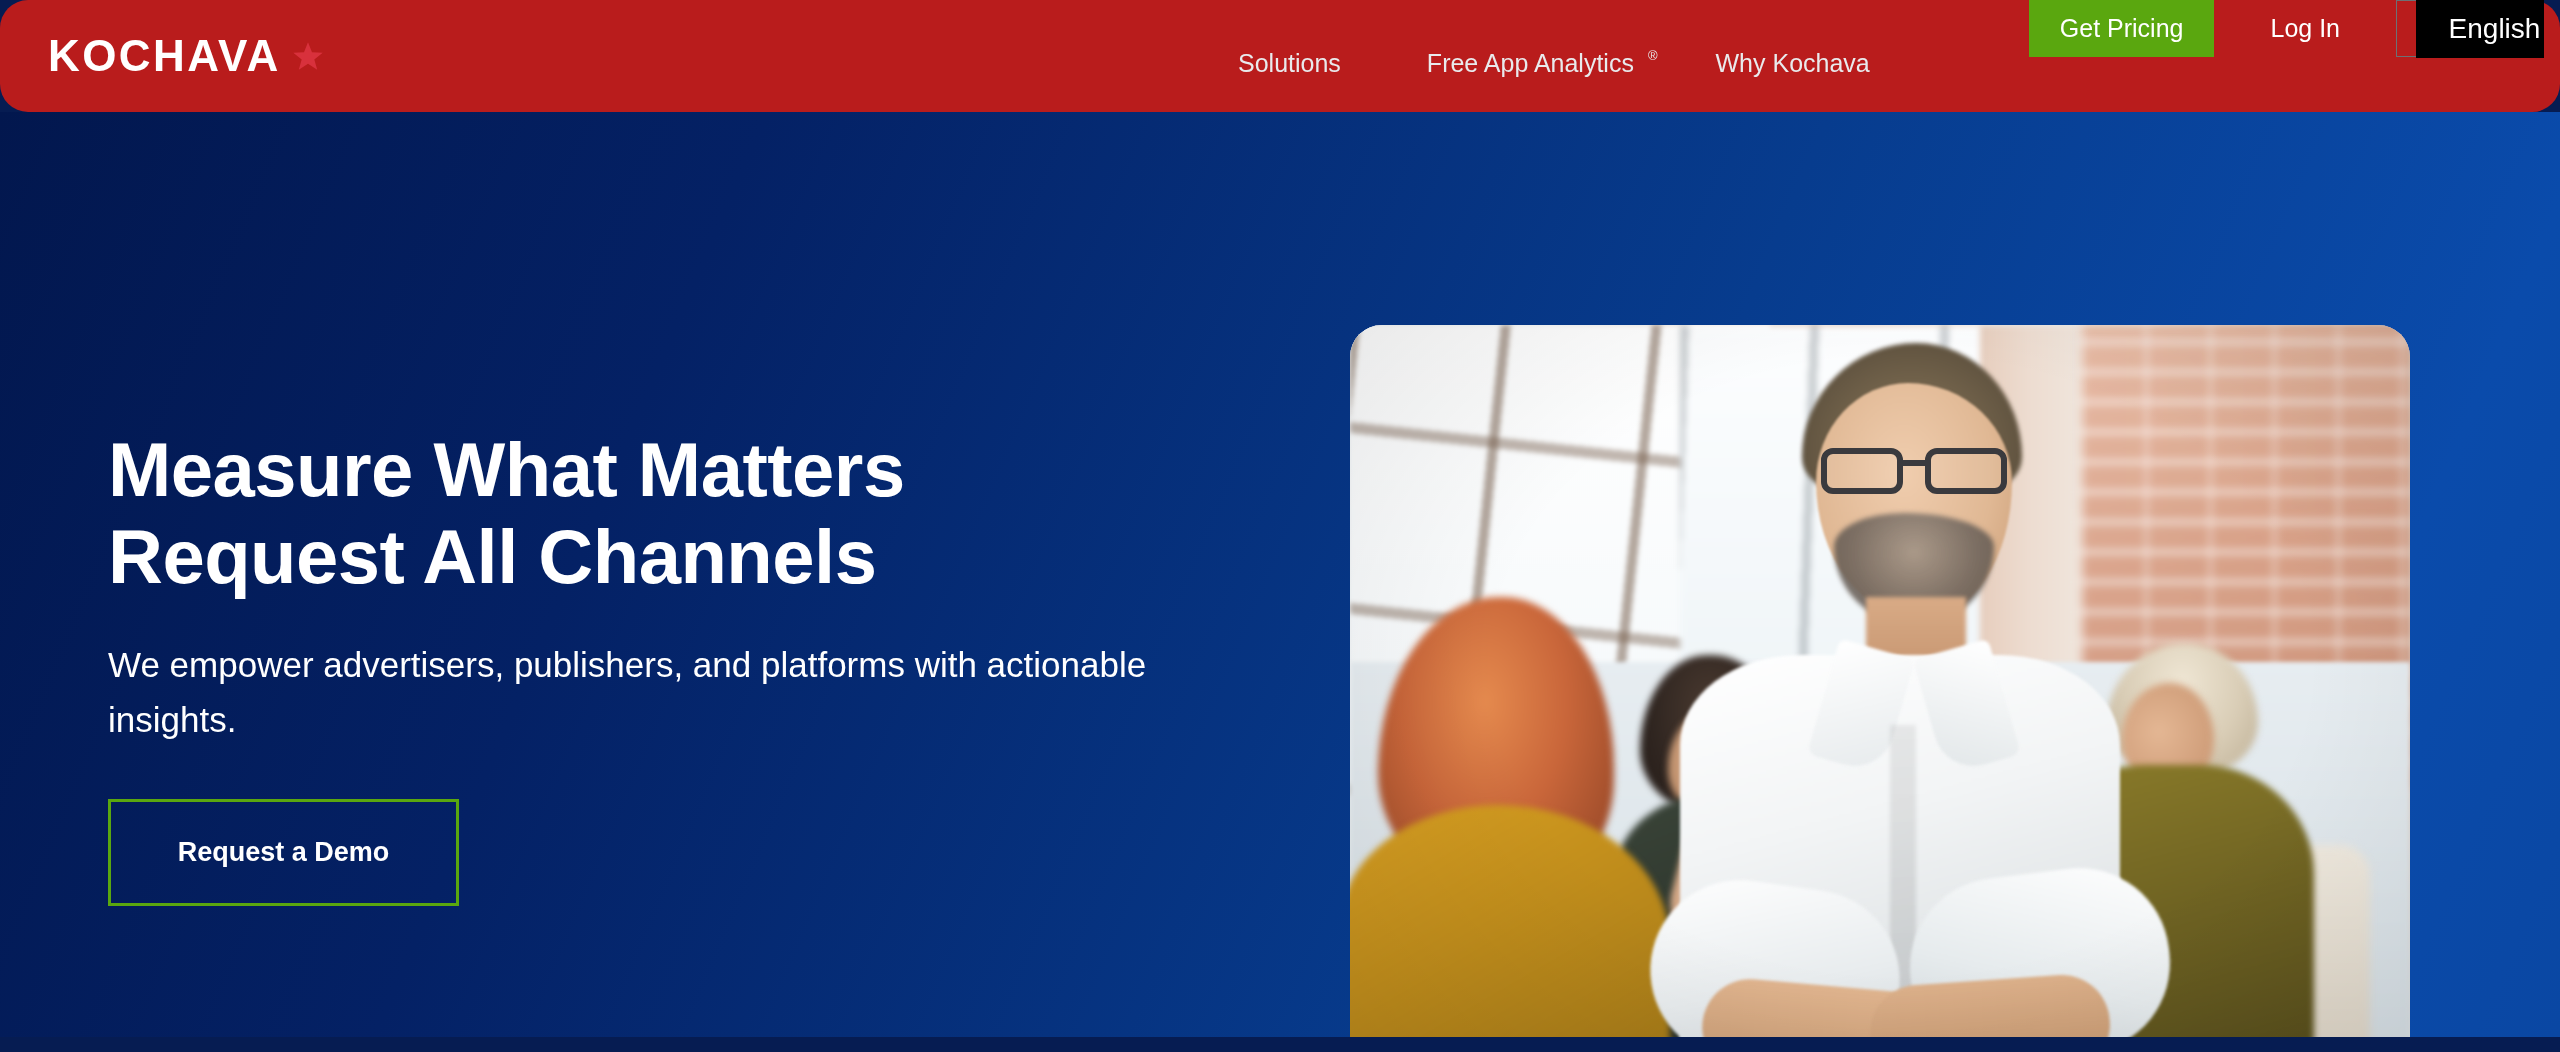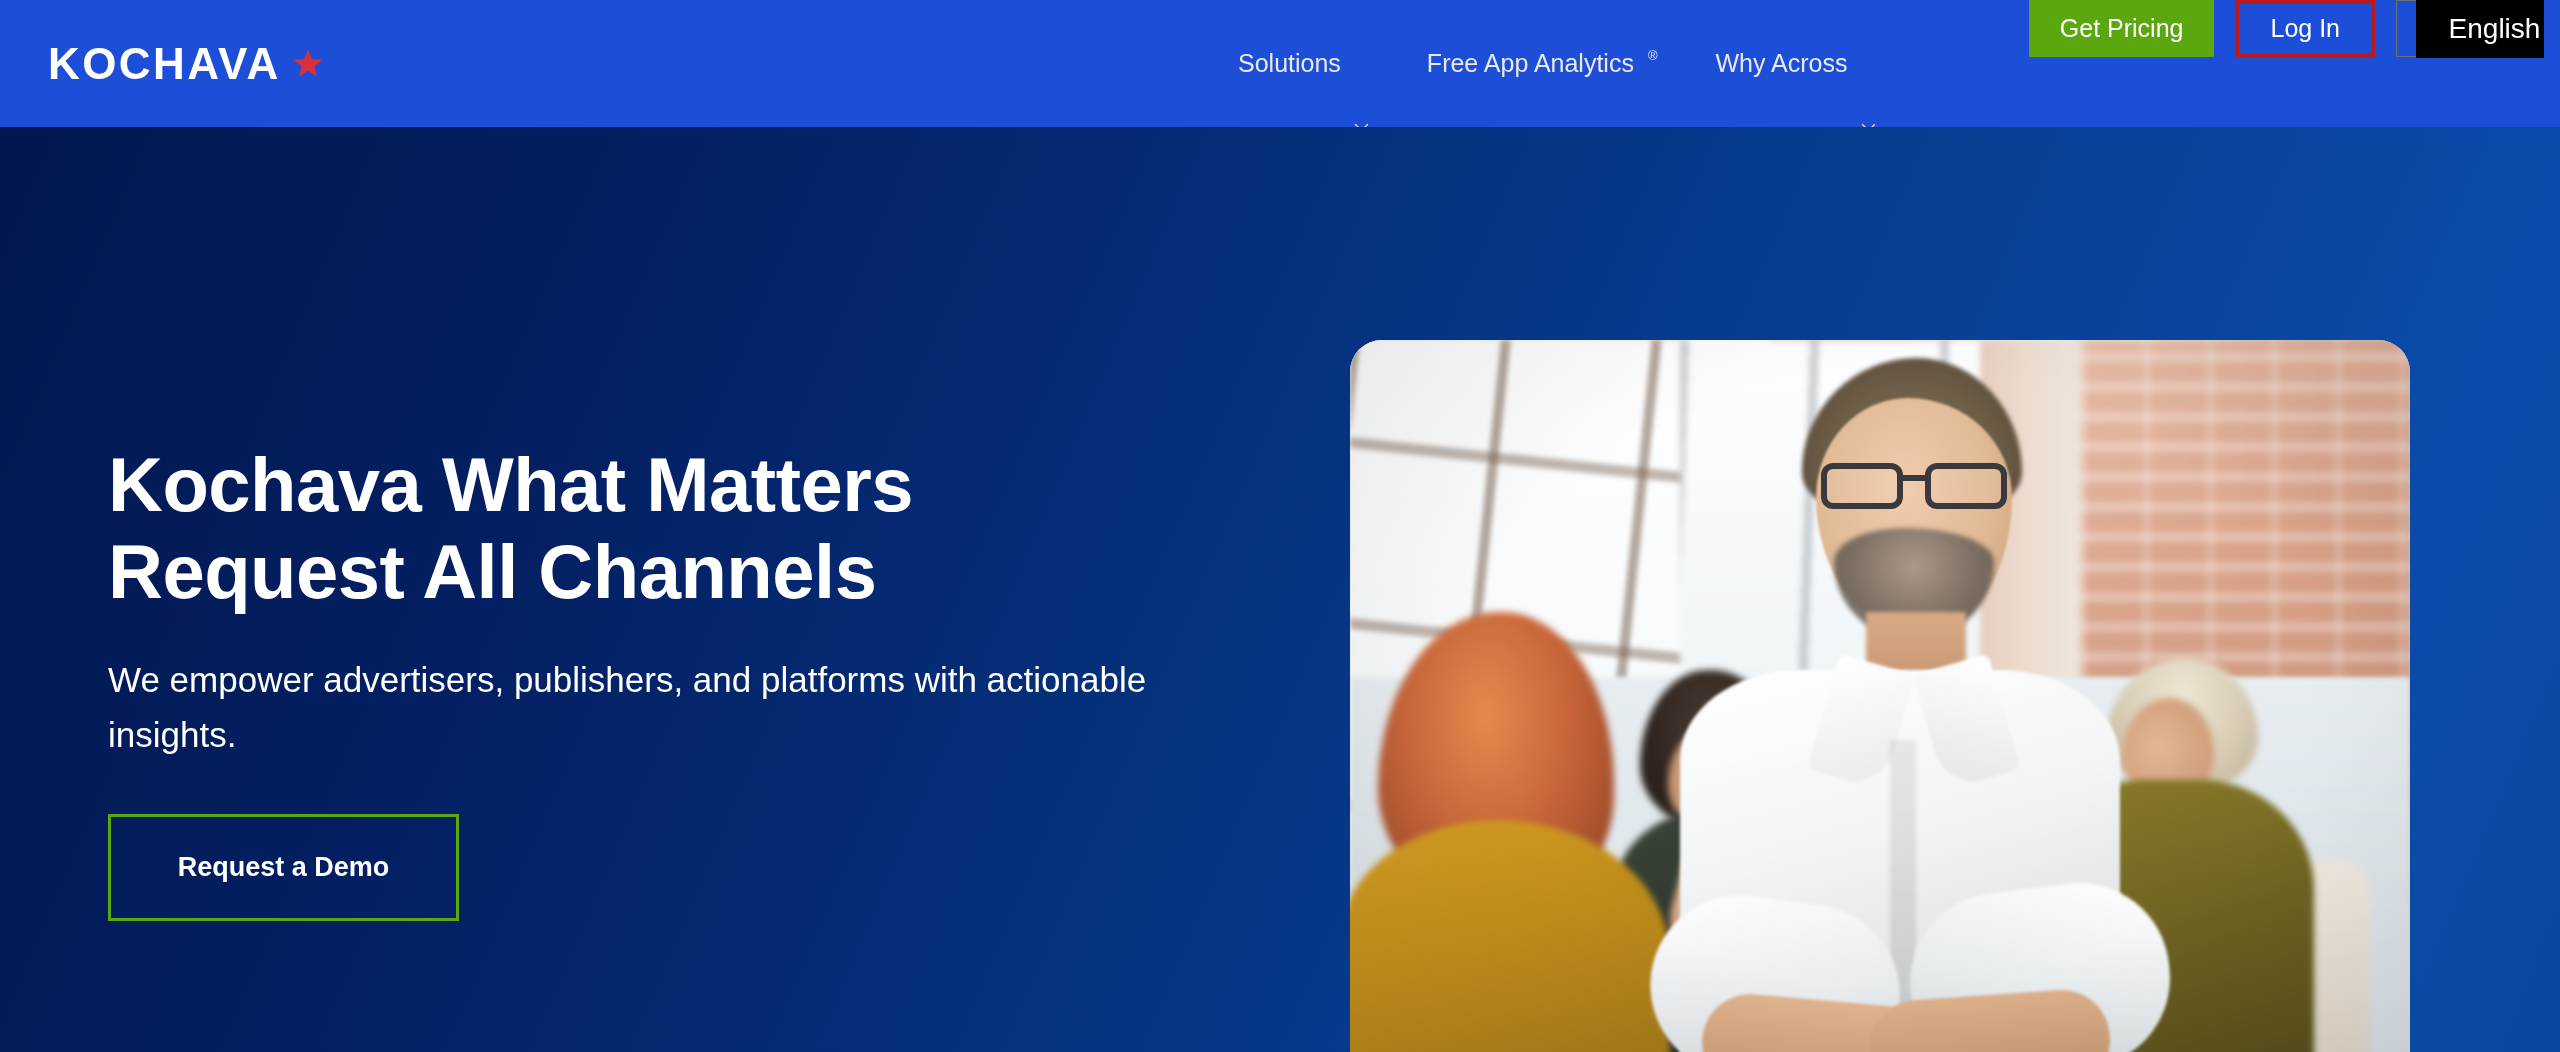--- a/index.html
+++ b/index.html
@@ -9,24 +9,25 @@
     height: 1052px;
     overflow: hidden;
     background: #061c52;
     font-family: "Liberation Sans", sans-serif;
   }
 
   
   .site-header {
     position: relative;
     width: 2560px;
-    height: 127px;
-    background: #1d4ed8;
-    display: flex;
-    align-items: center;
+    height: 112px;
+    background: #b91c1c;
+    display: flex;
+    align-items: center;
+    border-radius: 28px;
   }
 
   .logo-wrap {
     display: flex;
     align-items: center;
     margin-left: 48px;
     height: 100%;
     cursor: pointer;
   }
   .logo-text {
@@ -440,21 +441,21 @@
         </svg>
       </span>
     </div>
 
     <div class="nav-item">
       <span>Free App Analytics</span>
         <span class="sup">®</span>
     </div>
 
     <div class="nav-item">
-      <span>Why Across</span>
+      <span>Why Kochava</span>
       <span class="chev">
         <svg width="15" height="9" viewBox="0 0 16 10" aria-hidden="true">
           <path d="M1 1.4L8 8.2l7-6.8" fill="none" stroke="#e9eaec" stroke-width="1.4"></path>
         </svg>
       </span>
     </div>
 
   </nav>
 
   <div class="header-actions">
@@ -470,21 +471,21 @@
     </button>
   </div>
 
   <div class="lang-badge">English</div>
 </header>
 
 <section class="hero">
 
   <div class="hero-copy">
     <h1 class="hero-title">
-      <span>Kochava What Matters</span><br>
+      <span>Measure What Matters</span><br>
       <span>Request All Channels</span>
     </h1>
     <p class="hero-sub">We empower advertisers, publishers, and platforms with actionable insights.</p>
     <button class="btn-demo">Request a Demo</button>
   </div>
 
   <div class="hero-photo">
     <div class="ph-layer ph-bg"></div>
     <div class="ph-layer ph-window"></div>
     <div class="ph-layer ph-window2"></div>

